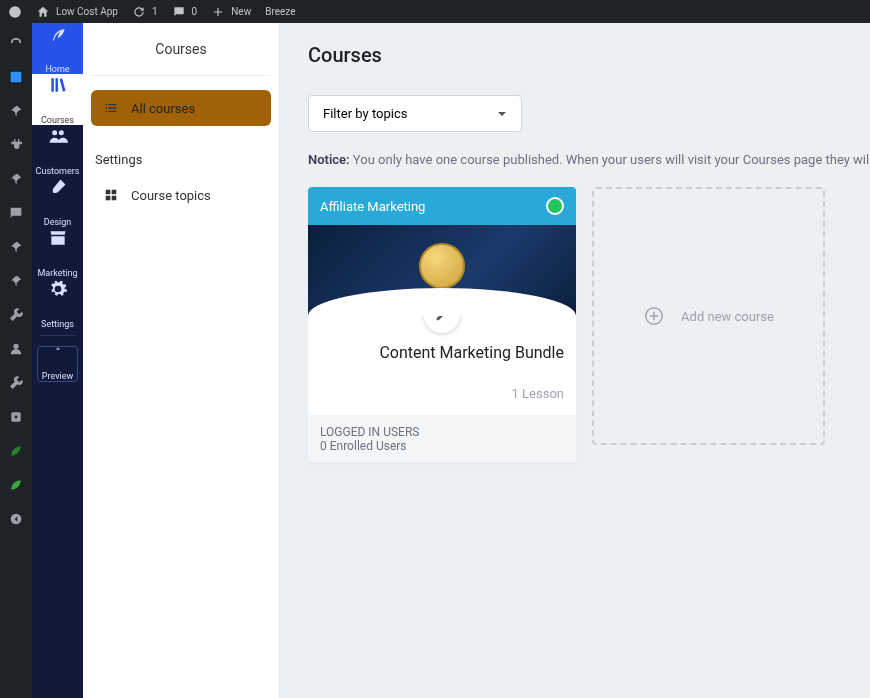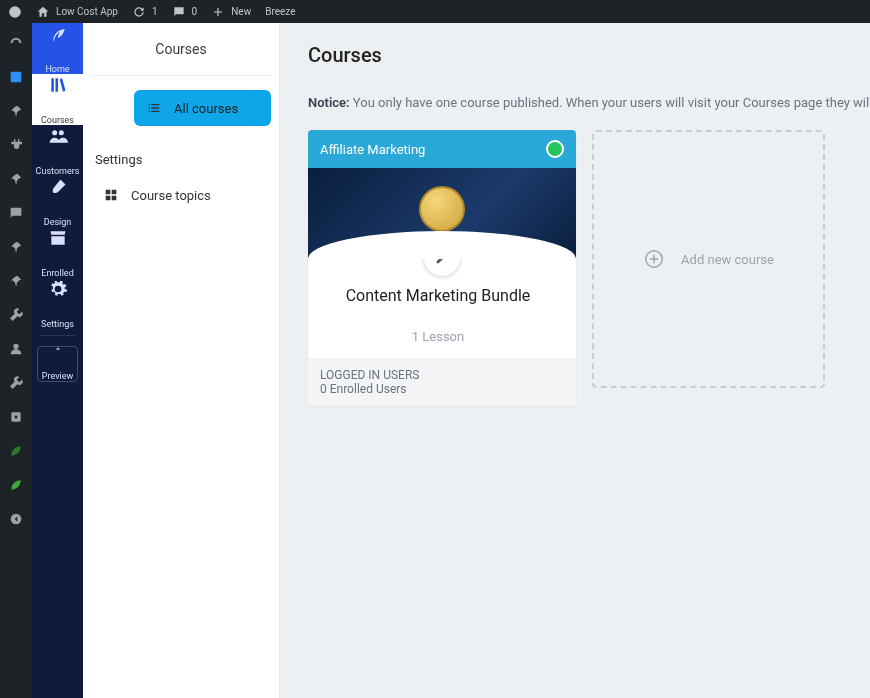--- a/index.html
+++ b/index.html
@@ -22,42 +22,42 @@
 .app-rail .abtn.active { background: #2752e7; }
 .app-rail .abtn.light { background: #fff; color: #3a3a3a; }
 .app-rail .abtn svg { width: 20px; height: 20px; fill: currentColor; }
 .app-rail .divider { height: 1px; width: 35px; background: #2a355f; margin: 6px 0; }
 .app-rail .preview { border: 1px solid #3b4a7a; border-radius: 4px; width: 41px; height: 36px; margin-top: 4px; }
 
 
 .sidebar2 { position: absolute; left: 83px; top: 23px; bottom: 0; width: 197px; background: #fff; border-right: 1px solid #e5e7eb; padding: 18px 8px; }
 .sidebar2 .title { text-align: center; font-size: 14px; color: #3a3a3a; padding-bottom: 18px; border-bottom: 1px solid #eceef0; margin-bottom: 14px; }
 .sidebar2 .item { display: flex; align-items: center; gap: 12px; padding: 10px 12px; border-radius: 6px; font-size: 13px; color: #333; cursor: pointer; }
-.sidebar2 .item.active { background: #0ea5e9; color: #222; margin-left: 43px; }
+.sidebar2 .item.active { background: #a16207; color: #222; }
 .sidebar2 .item svg { width: 16px; height: 16px; fill: #333; }
 .sidebar2 .section { font-size: 13px; color: #333; padding: 10px 4px 10px 4px; margin-top: 16px; }
 
 
 .main { position: absolute; left: 280px; top: 23px; right: 0; bottom: 0; background: #edf0f2; padding: 20px 0 20px 28px; overflow: hidden; }
 .main h1 { font-size: 20px; font-weight: 500; color: #222; margin-bottom: 28px; }
 .filter { background: #fff; border: 1px solid #d1d5db; border-radius: 4px; padding: 10px 14px; font-size: 13px; width: 214px; display: flex; align-items: center; justify-content: space-between; cursor: pointer; margin-bottom: 20px; }
 .filter svg { width: 10px; height: 10px; fill: #555; }
 .notice { font-size: 13px; color: #6b7280; margin-bottom: 20px; white-space: nowrap; }
 .notice b { color: #374151; font-weight: 600; }
 
 .cards { display: flex; gap: 16px; }
 .course-card { width: 268px; background: #fff; border-radius: 4px; overflow: visible; box-shadow: 0 1px 2px rgba(0,0,0,0.05); cursor: pointer; position: relative; }
 .card-top { background: #2aa9d9; color: #fff; padding: 10px 12px; font-size: 13px; border-radius: 4px 4px 0 0; display: flex; align-items: center; justify-content: space-between; }
 .status-dot { width: 18px; height: 18px; border-radius: 50%; background: #22c55e; border: 2px solid #fff; }
 .card-img { height: 90px; background: linear-gradient(135deg,#0a1f3d 0%,#1b3a6b 60%,#0a1f3d 100%); position: relative; overflow: visible; }
 .card-img::after { content:""; position:absolute; left:0; right:0; bottom:-1px; height:28px; background:#fff; border-radius: 50% 50% 0 0 / 100% 100% 0 0; }
 .coin { position:absolute; left:50%; top:18px; transform:translateX(-50%); width:46px; height:46px; border-radius:50%; background: radial-gradient(circle at 35% 30%, #f7d77a, #caa23a); border:2px solid #b3872a; }
 .edit-bubble { position:absolute; left:50%; bottom:-18px; transform:translateX(-50%); width:36px; height:36px; background:#fff; border-radius:50%; box-shadow:0 1px 4px rgba(0,0,0,0.2); display:flex; align-items:center; justify-content:center; }
 .edit-bubble svg { width:16px; height:16px; fill:#555; }
-.card-body { padding: 28px 12px 14px 4px; text-align:center; }
+.card-body { padding: 28px 12px 14px 4px; text-align:right; }
 .card-body .ctitle { font-size: 16px; color:#222; margin-bottom: 24px; }
 .card-body .lessons { font-size: 13px; color:#9ca3af; }
 .card-foot { background:#f3f5f7; padding: 10px 12px; display:flex; justify-content:space-between; font-size:12px; color:#6b7280; border-radius: 0 0 4px 4px; flex-direction: column; }
 
 .add-card { width: 233px; height: 258px; border: 2px dashed #c9cdd2; border-radius: 4px; display:flex; align-items:center; justify-content:center; gap:16px; color:#9ca3af; cursor:pointer; }
 .add-card svg { width:22px; height:22px; stroke:#9ca3af; fill:none; stroke-width:1.6; }
 .add-card span { font-size:13px; }
 </style>
 </head>
 <body>
@@ -199,21 +199,21 @@
   <div class="abtn">
     <svg viewBox="0 0 24 24">
         <path d="M15 3l6 6-9 9c-2 2-6 1-6 1s-1-4 1-6z"></path>
       </svg>
     <span>Design</span>
   </div>
   <div class="abtn">
     <svg viewBox="0 0 24 24">
         <path d="M4 10h16v10H4zM3 4h18l-1 4H4z"></path>
       </svg>
-    <span>Enrolled</span>
+    <span>Marketing</span>
   </div>
   <div class="abtn">
     <svg viewBox="0 0 24 24">
         <path d="M12 8a4 4 0 100 8 4 4 0 000-8zm9 4l2 1-1 3-2-1a9 9 0 01-2 2l1 2-3 1-1-2a9 9 0 01-3 0l-1 2-3-1 1-2a9 9 0 01-2-2l-2 1-1-3 2-1a9 9 0 010-3l-2-1 1-3 2 1a9 9 0 012-2L7 3l3-1 1 2a9 9 0 013 0l1-2 3 1-1 2a9 9 0 012 2l2-1 1 3-2 1a9 9 0 010 3z"></path>
       </svg>
     <span>Settings</span>
   </div>
   <div class="divider"></div>
   <div class="abtn preview">
     <svg viewBox="0 0 24 24">
@@ -236,20 +236,26 @@
     <svg viewBox="0 0 24 24">
         <path d="M4 4h7v7H4zm9 0h7v7h-7zM4 13h7v7H4zm9 0h7v7h-7z"></path>
       </svg>
     <span>Course topics</span>
   </div>
 </div>
 
 <div class="main">
   <h1>Courses</h1>
 
+  <div class="filter">
+    <span>Filter by topics</span>
+    <svg viewBox="0 0 10 10">
+        <path d="M1 3l4 4 4-4z"></path>
+      </svg>
+  </div>
 
   <div class="notice">
     <b>Notice:</b><span> You only have one course published. When your users will visit your Courses page they will be redirect</span>
   </div>
 
   <div class="cards">
     <div class="course-card">
       <div class="card-top">
         <span>Affiliate Marketing</span>
         <span class="status-dot"></span>

